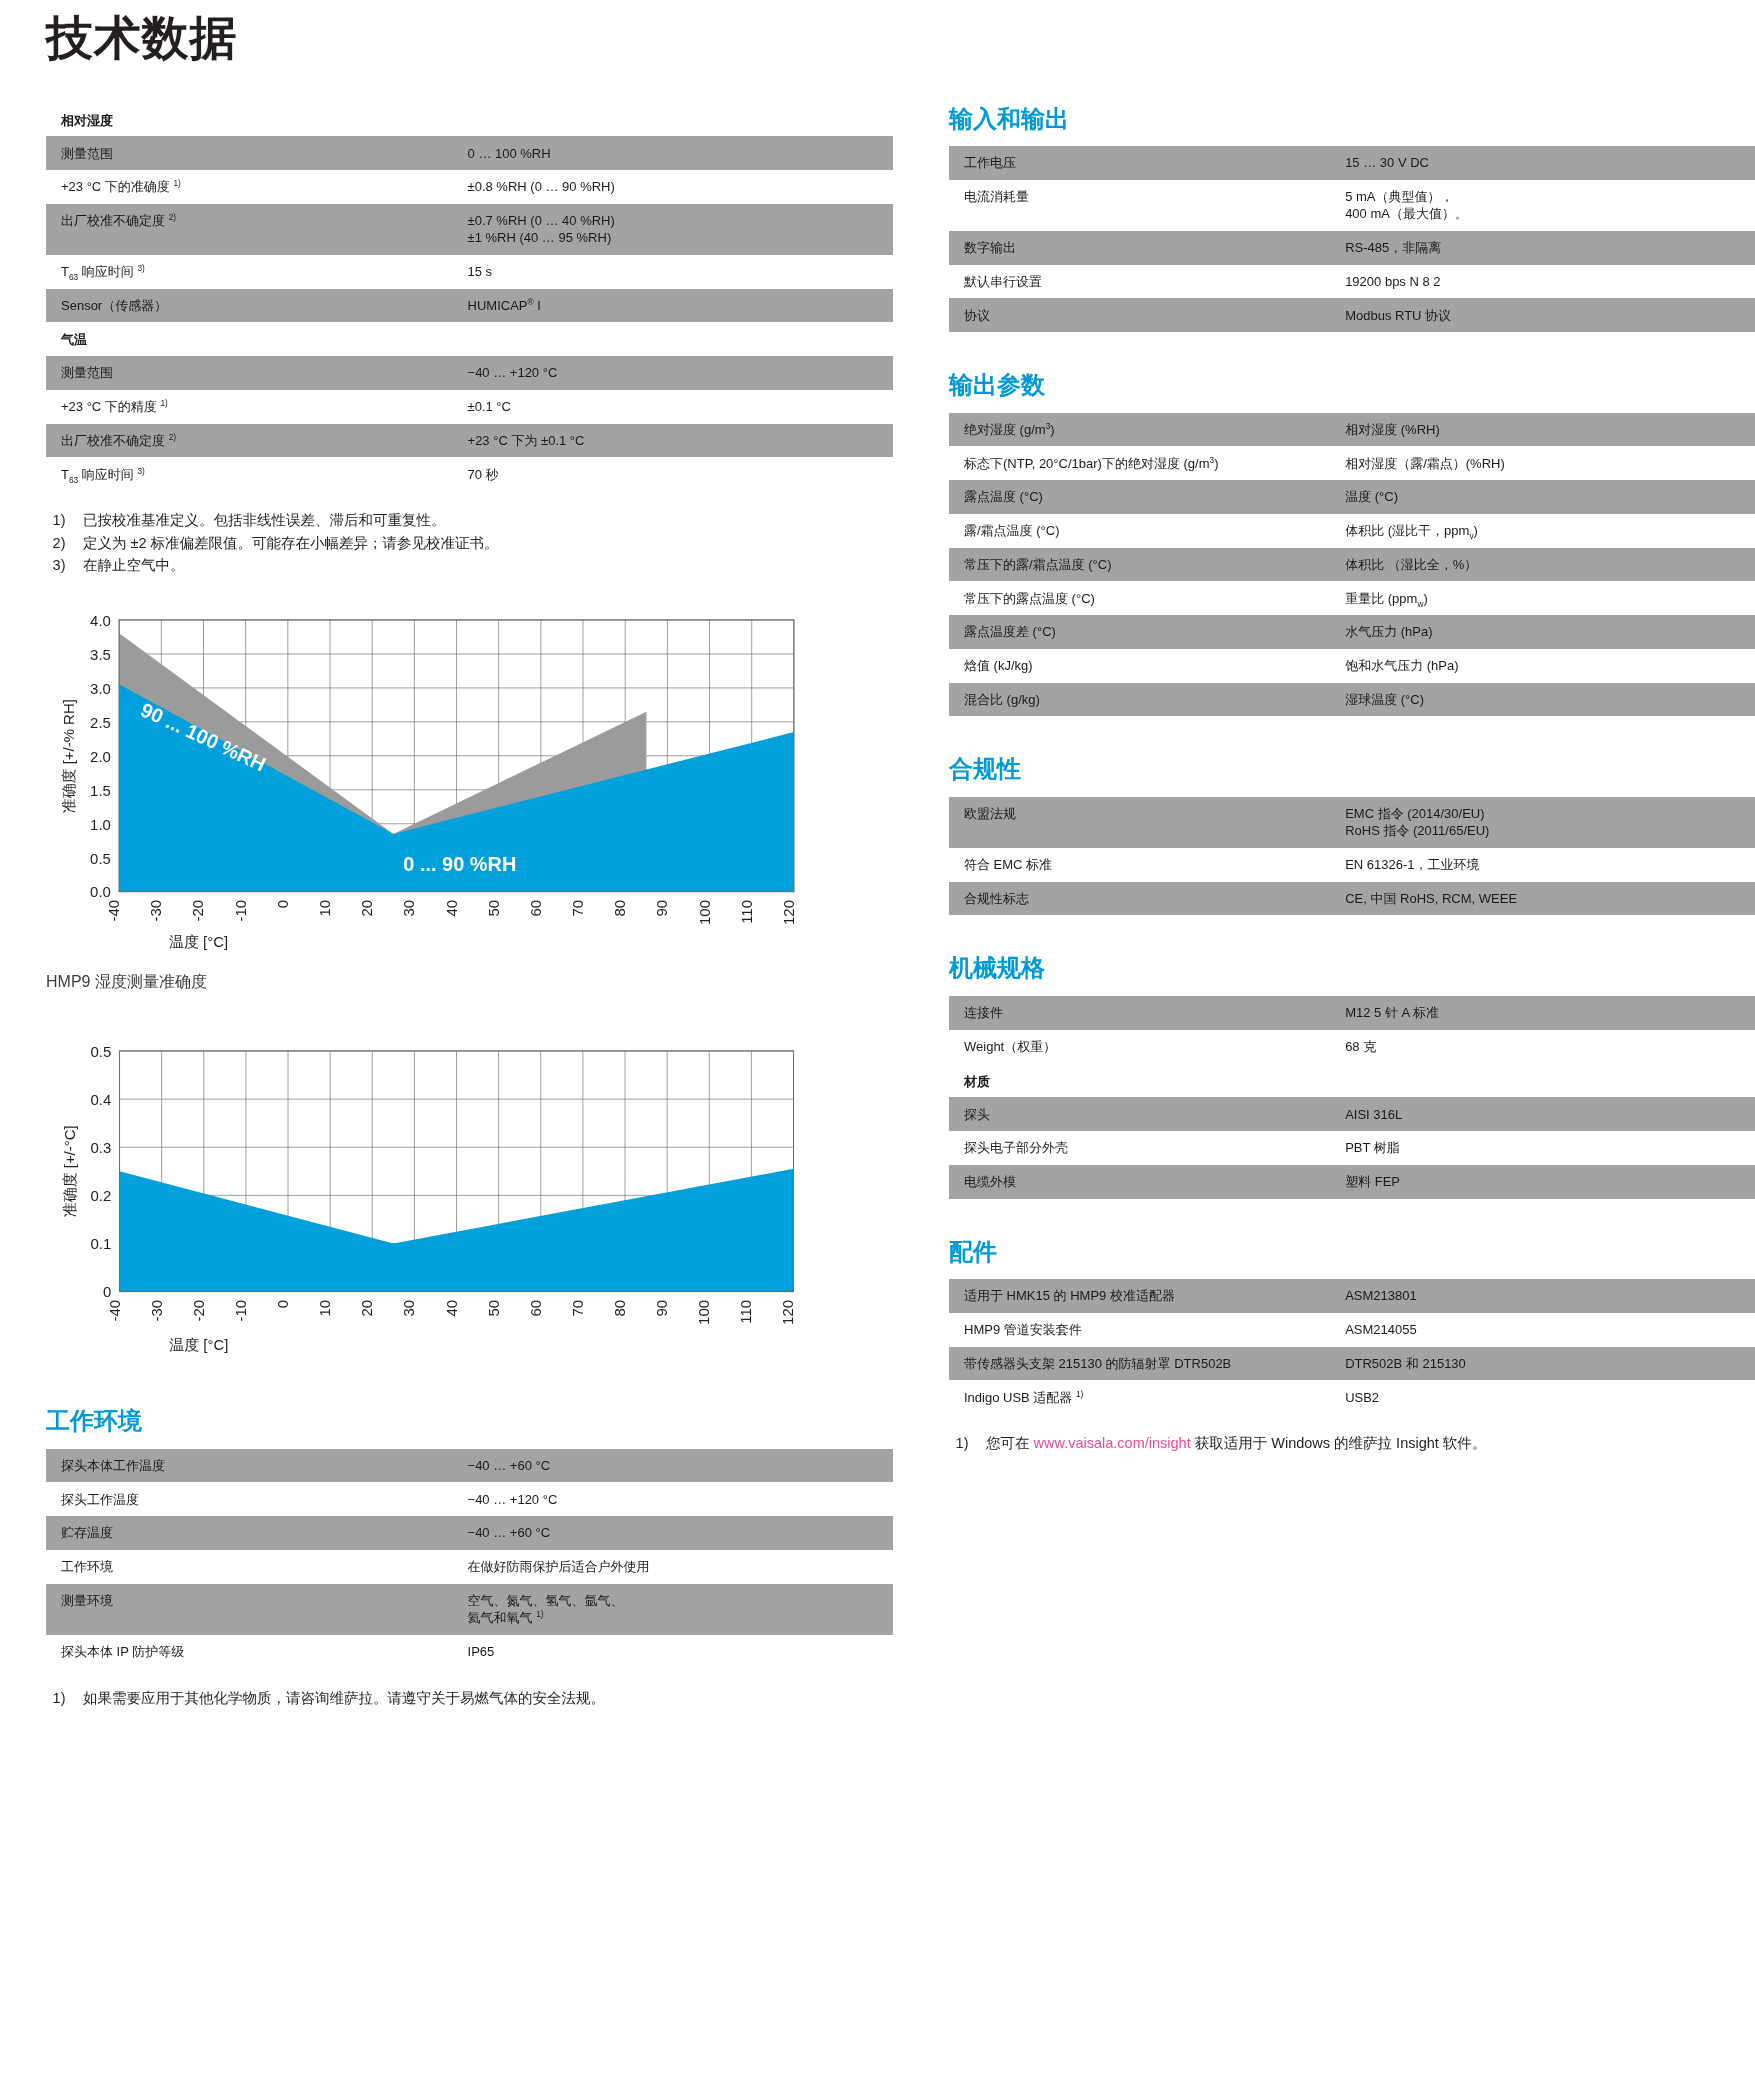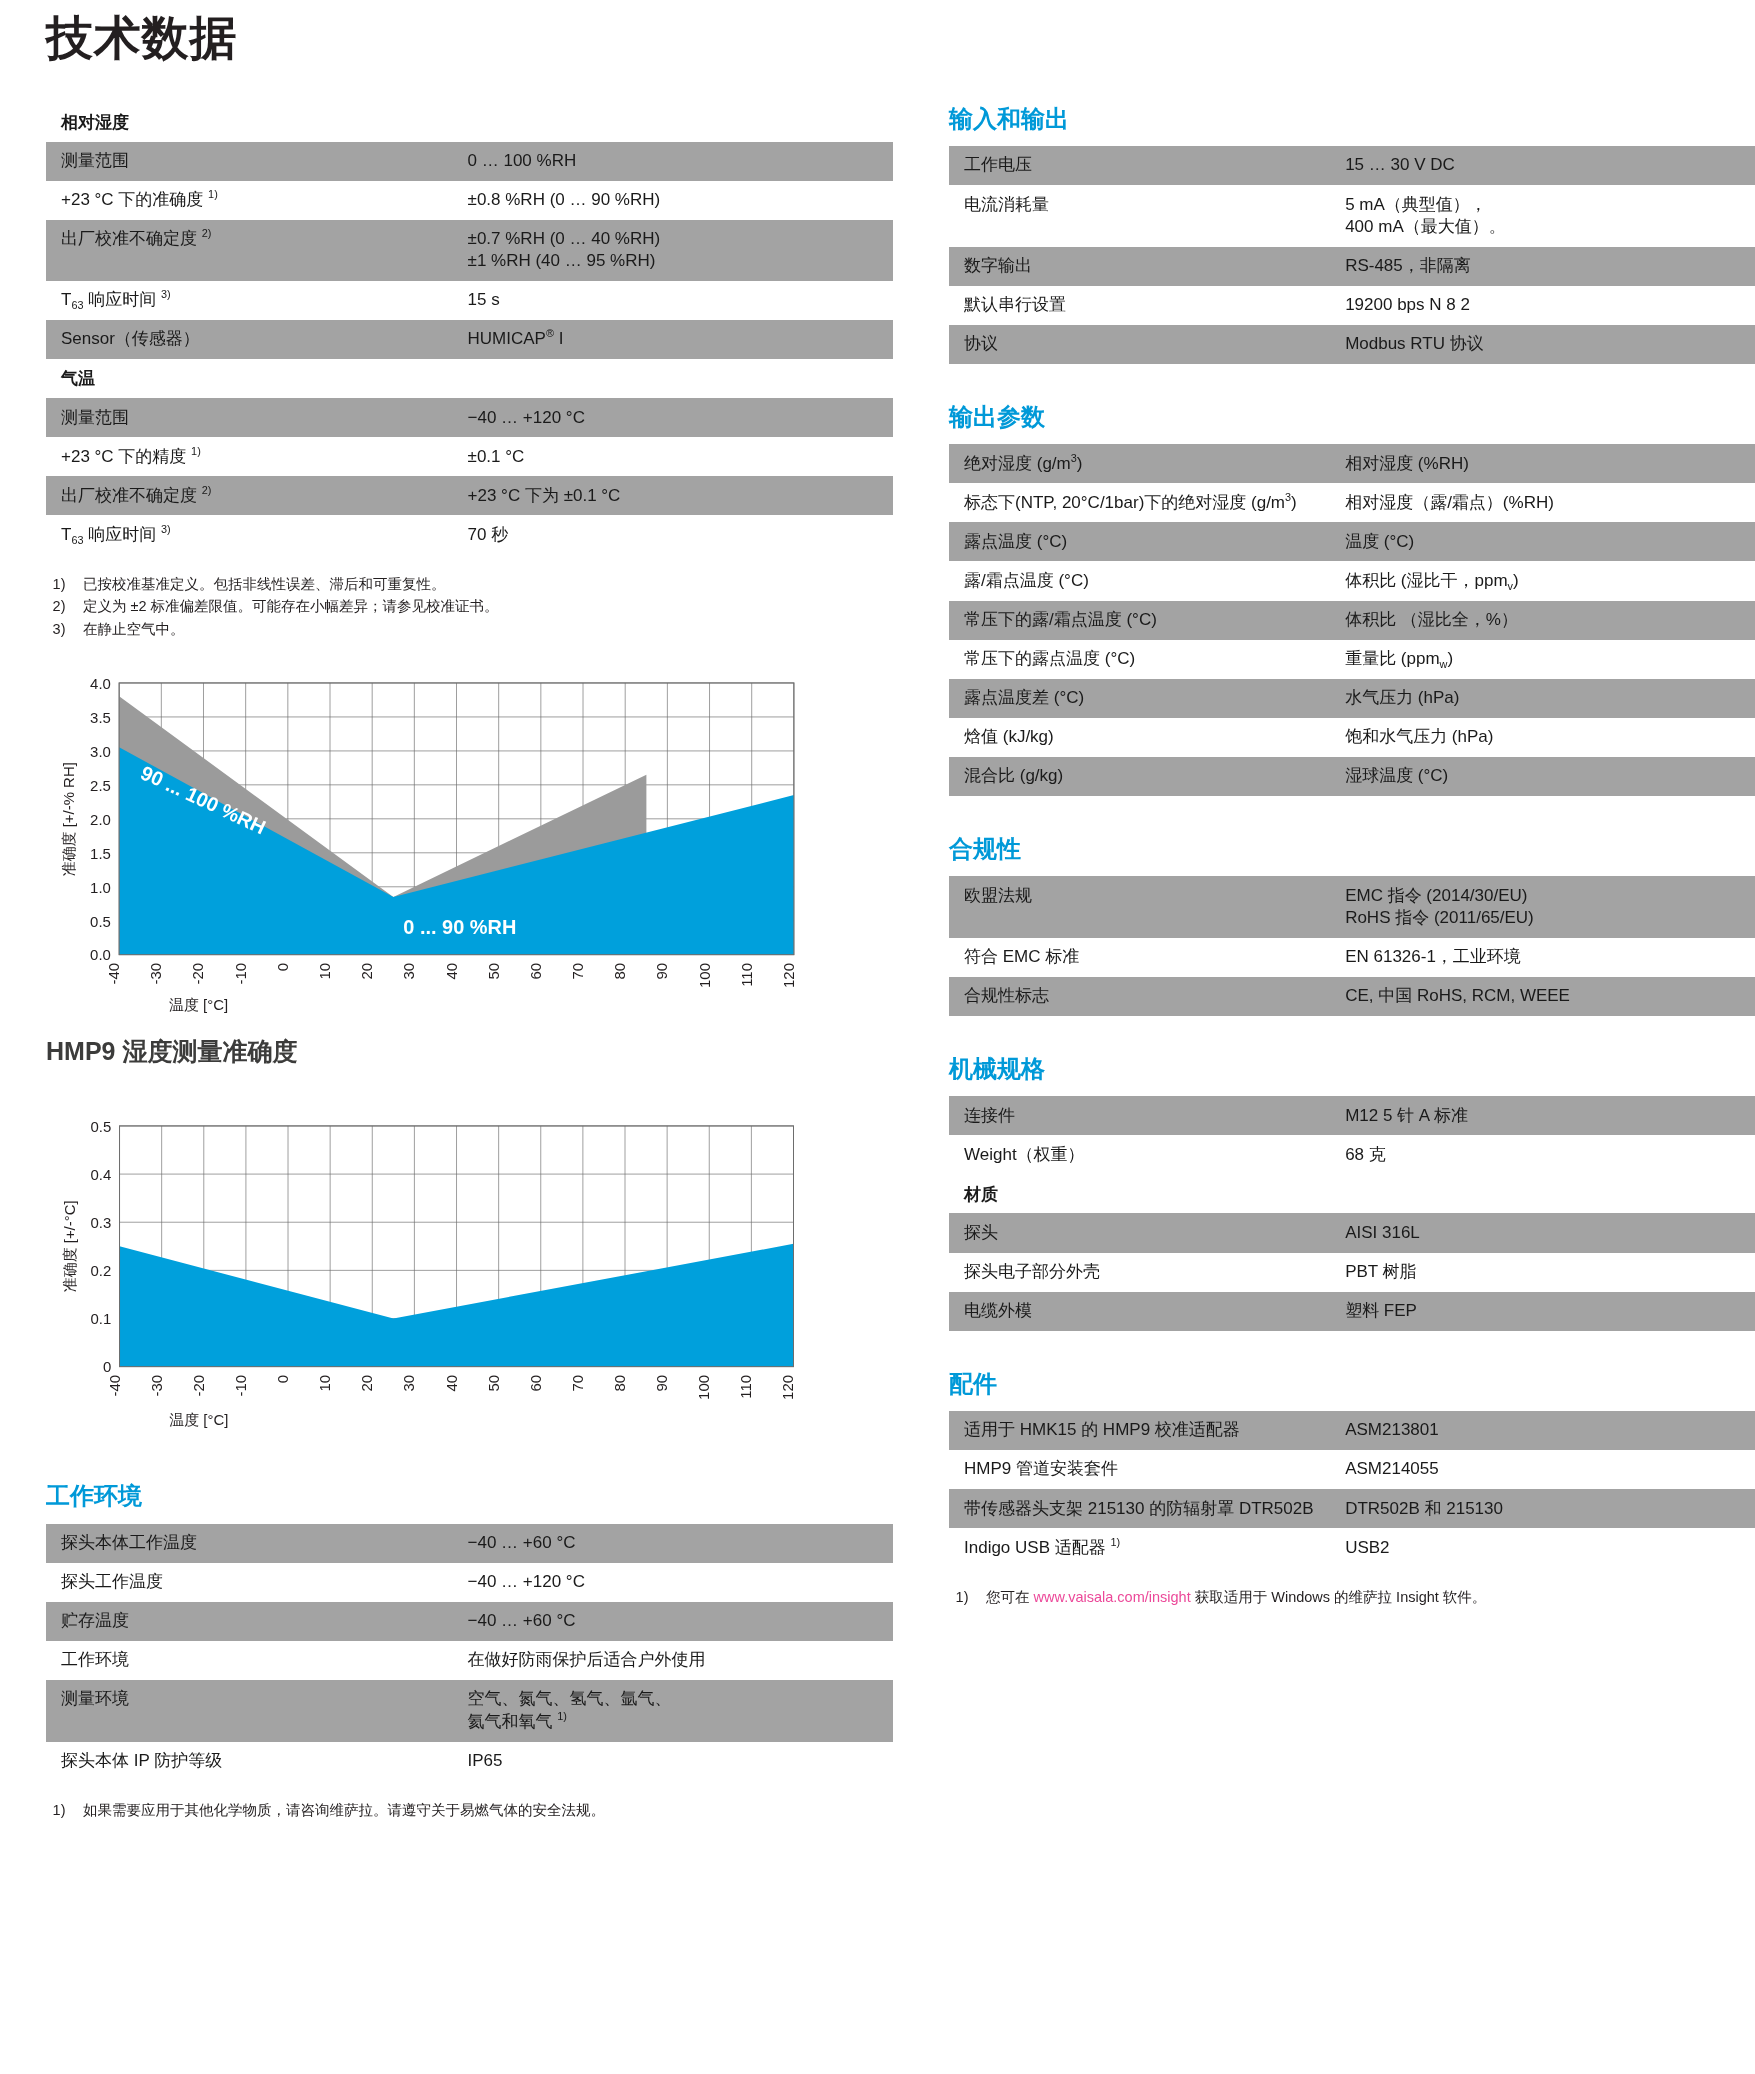--- a/index.html
+++ b/index.html
@@ -39,21 +39,21 @@
   h2.sec {
     font-size: 24px;
     font-weight: 700;
     color: #0099d8;
     margin: 0 0 11.6px 0;
   }
   h2.sec.spaced { margin-top: 37px; }
   .table {
     width: 100%;
     border-collapse: collapse;
-    font-size: 17px;
+    font-size: 13px;
   }
   .table td {
     padding: 8.3px 11.6px 8.3px 15px;
     vertical-align: top;
     line-height: 1.32;
   }
   .table tr.shade td { background: #a3a3a3; }
   .table tr.sub td {
     font-weight: 700;
     padding-top: 9.1px;
@@ -71,24 +71,23 @@
     color: #231f20;
     line-height: 1.55;
   }
   .footnotes .fn {
     display: flex;
     gap: 0;
   }
   .footnotes .num { width: 37px; flex: 0 0 37px; padding-left: 6.6px;}
   .link { color: #ec4899; text-decoration: none; }
   .caption {
-    font-size: 25px;
+    font-size: 16px;
     color: #3c3c3b;
     margin: 18.3px 0 0 0;
-    font-weight: bold;
   }
   .chart-wrap { margin-top: 28px; }
   .chart-wrap.second { margin-top: 43px; }
   svg { display: block; }
 </style>
 </head>
 <body>
 
 <div class="page">
 

